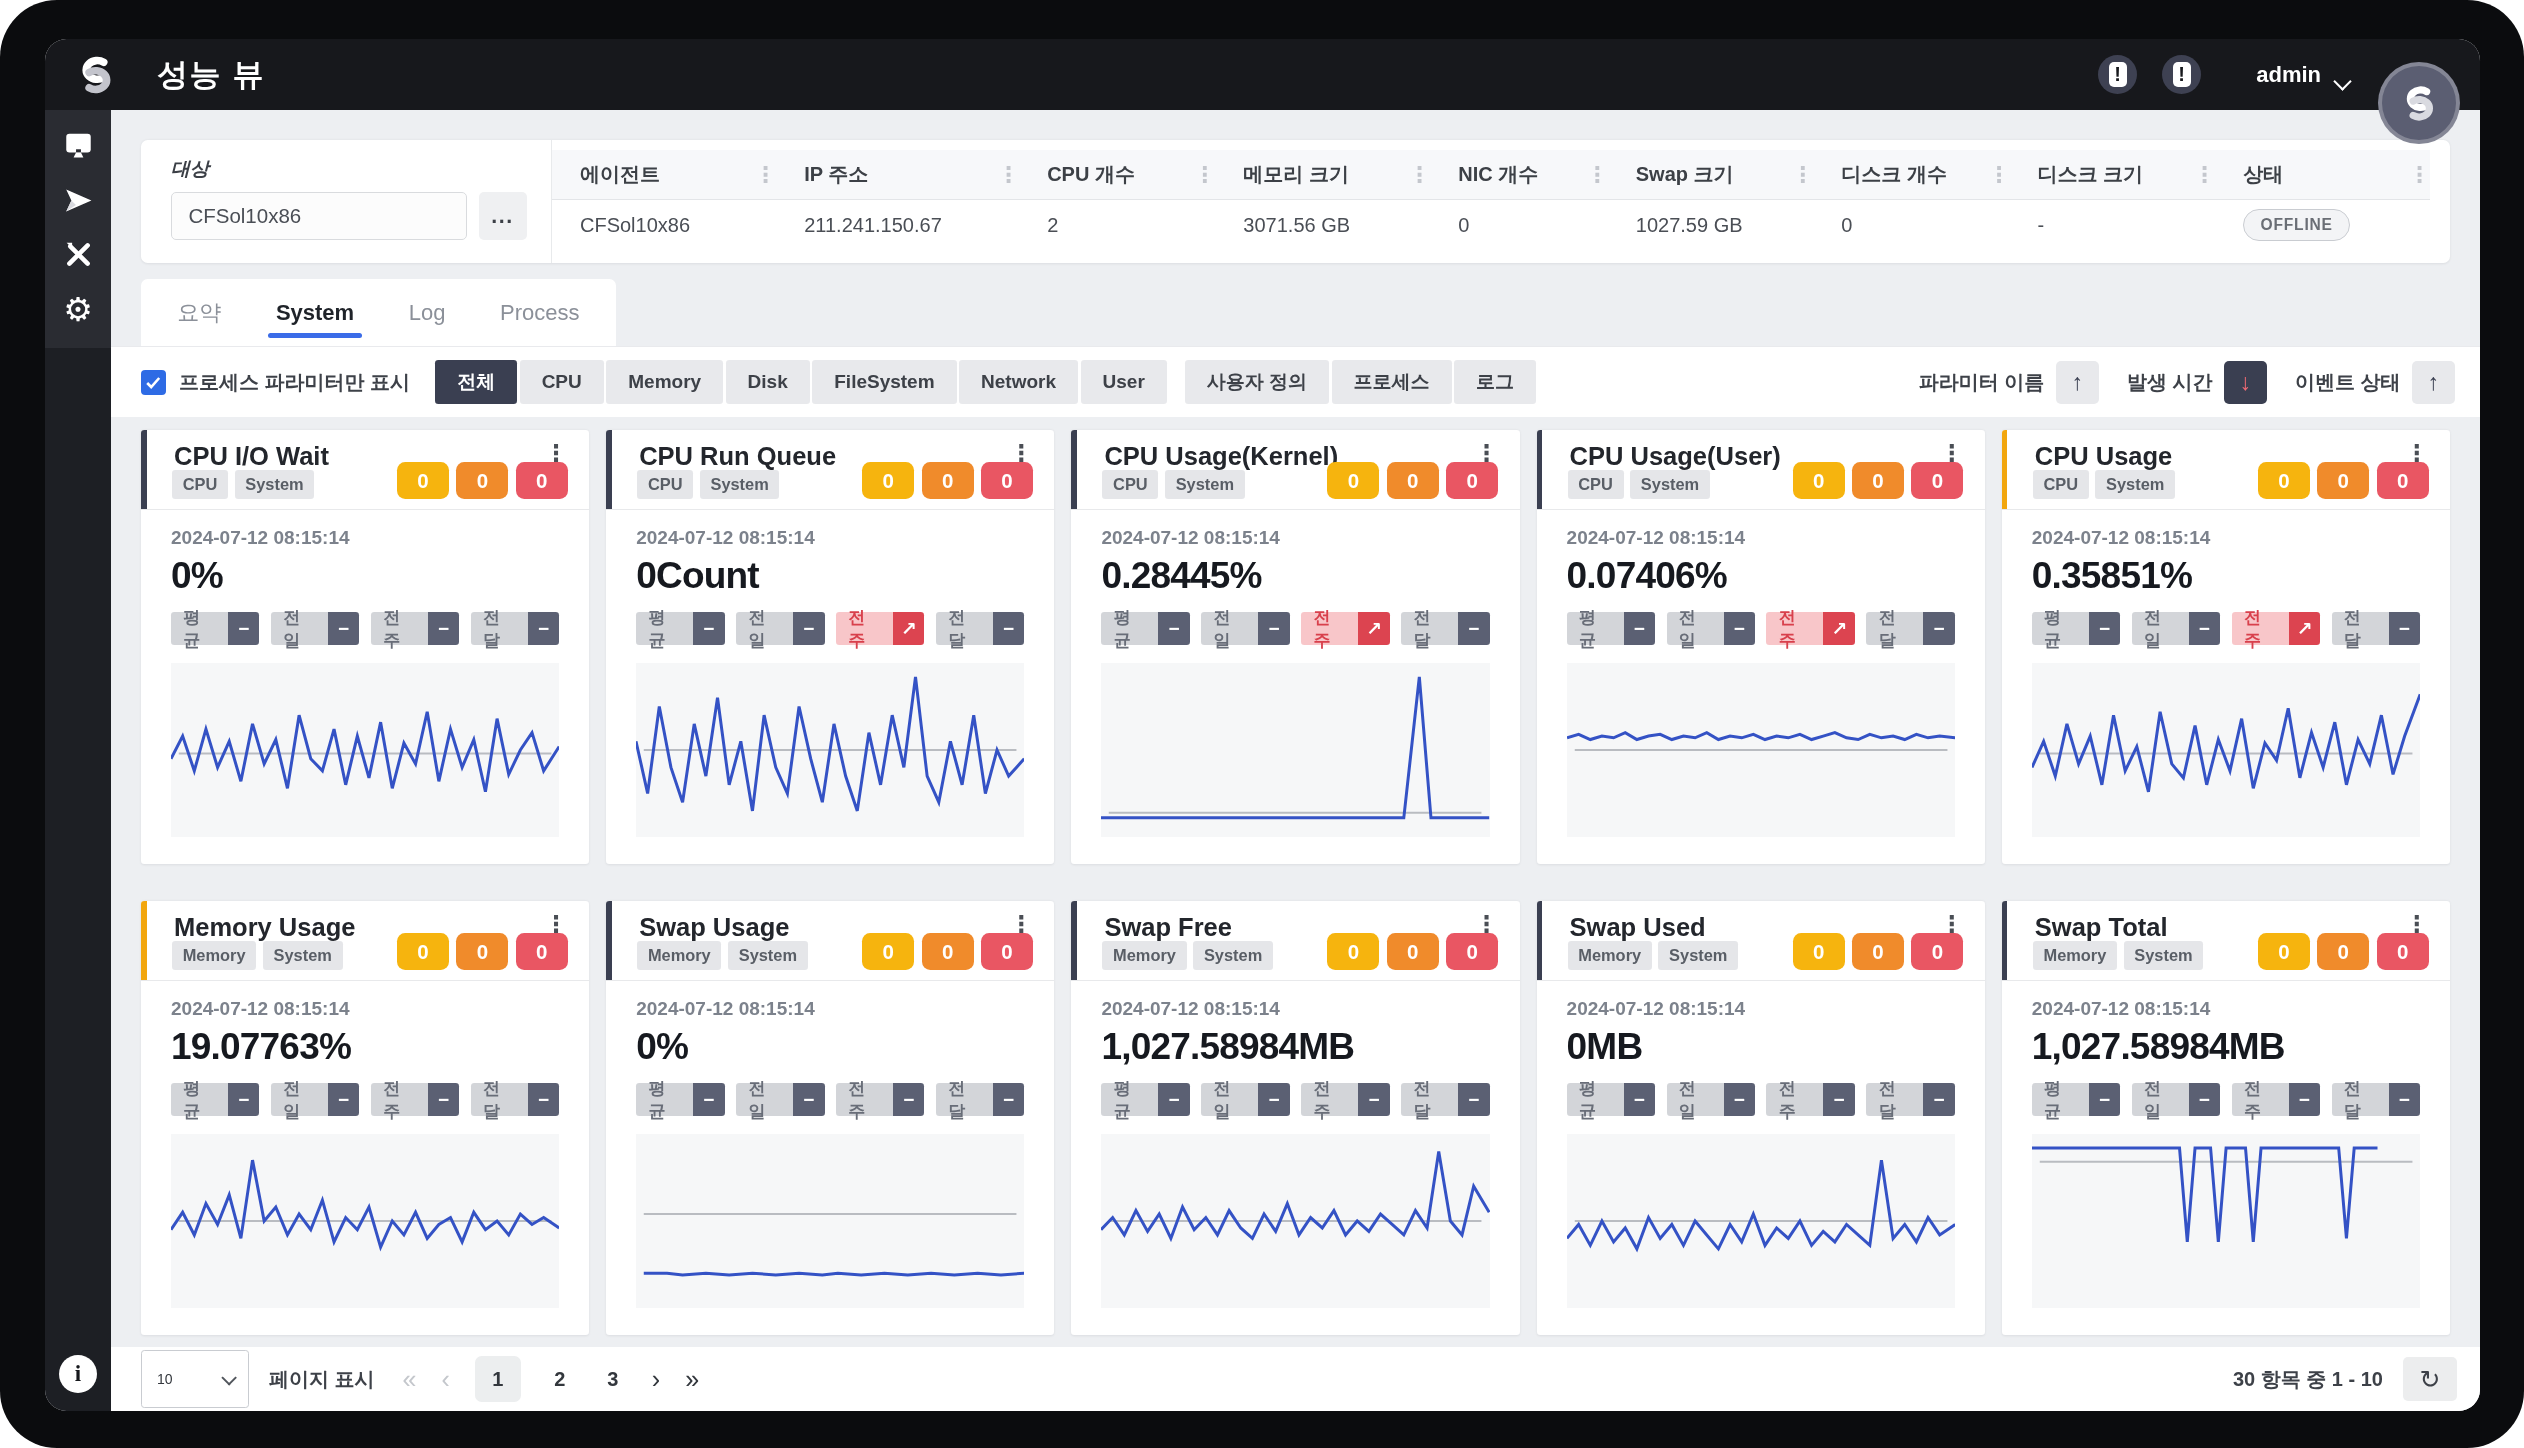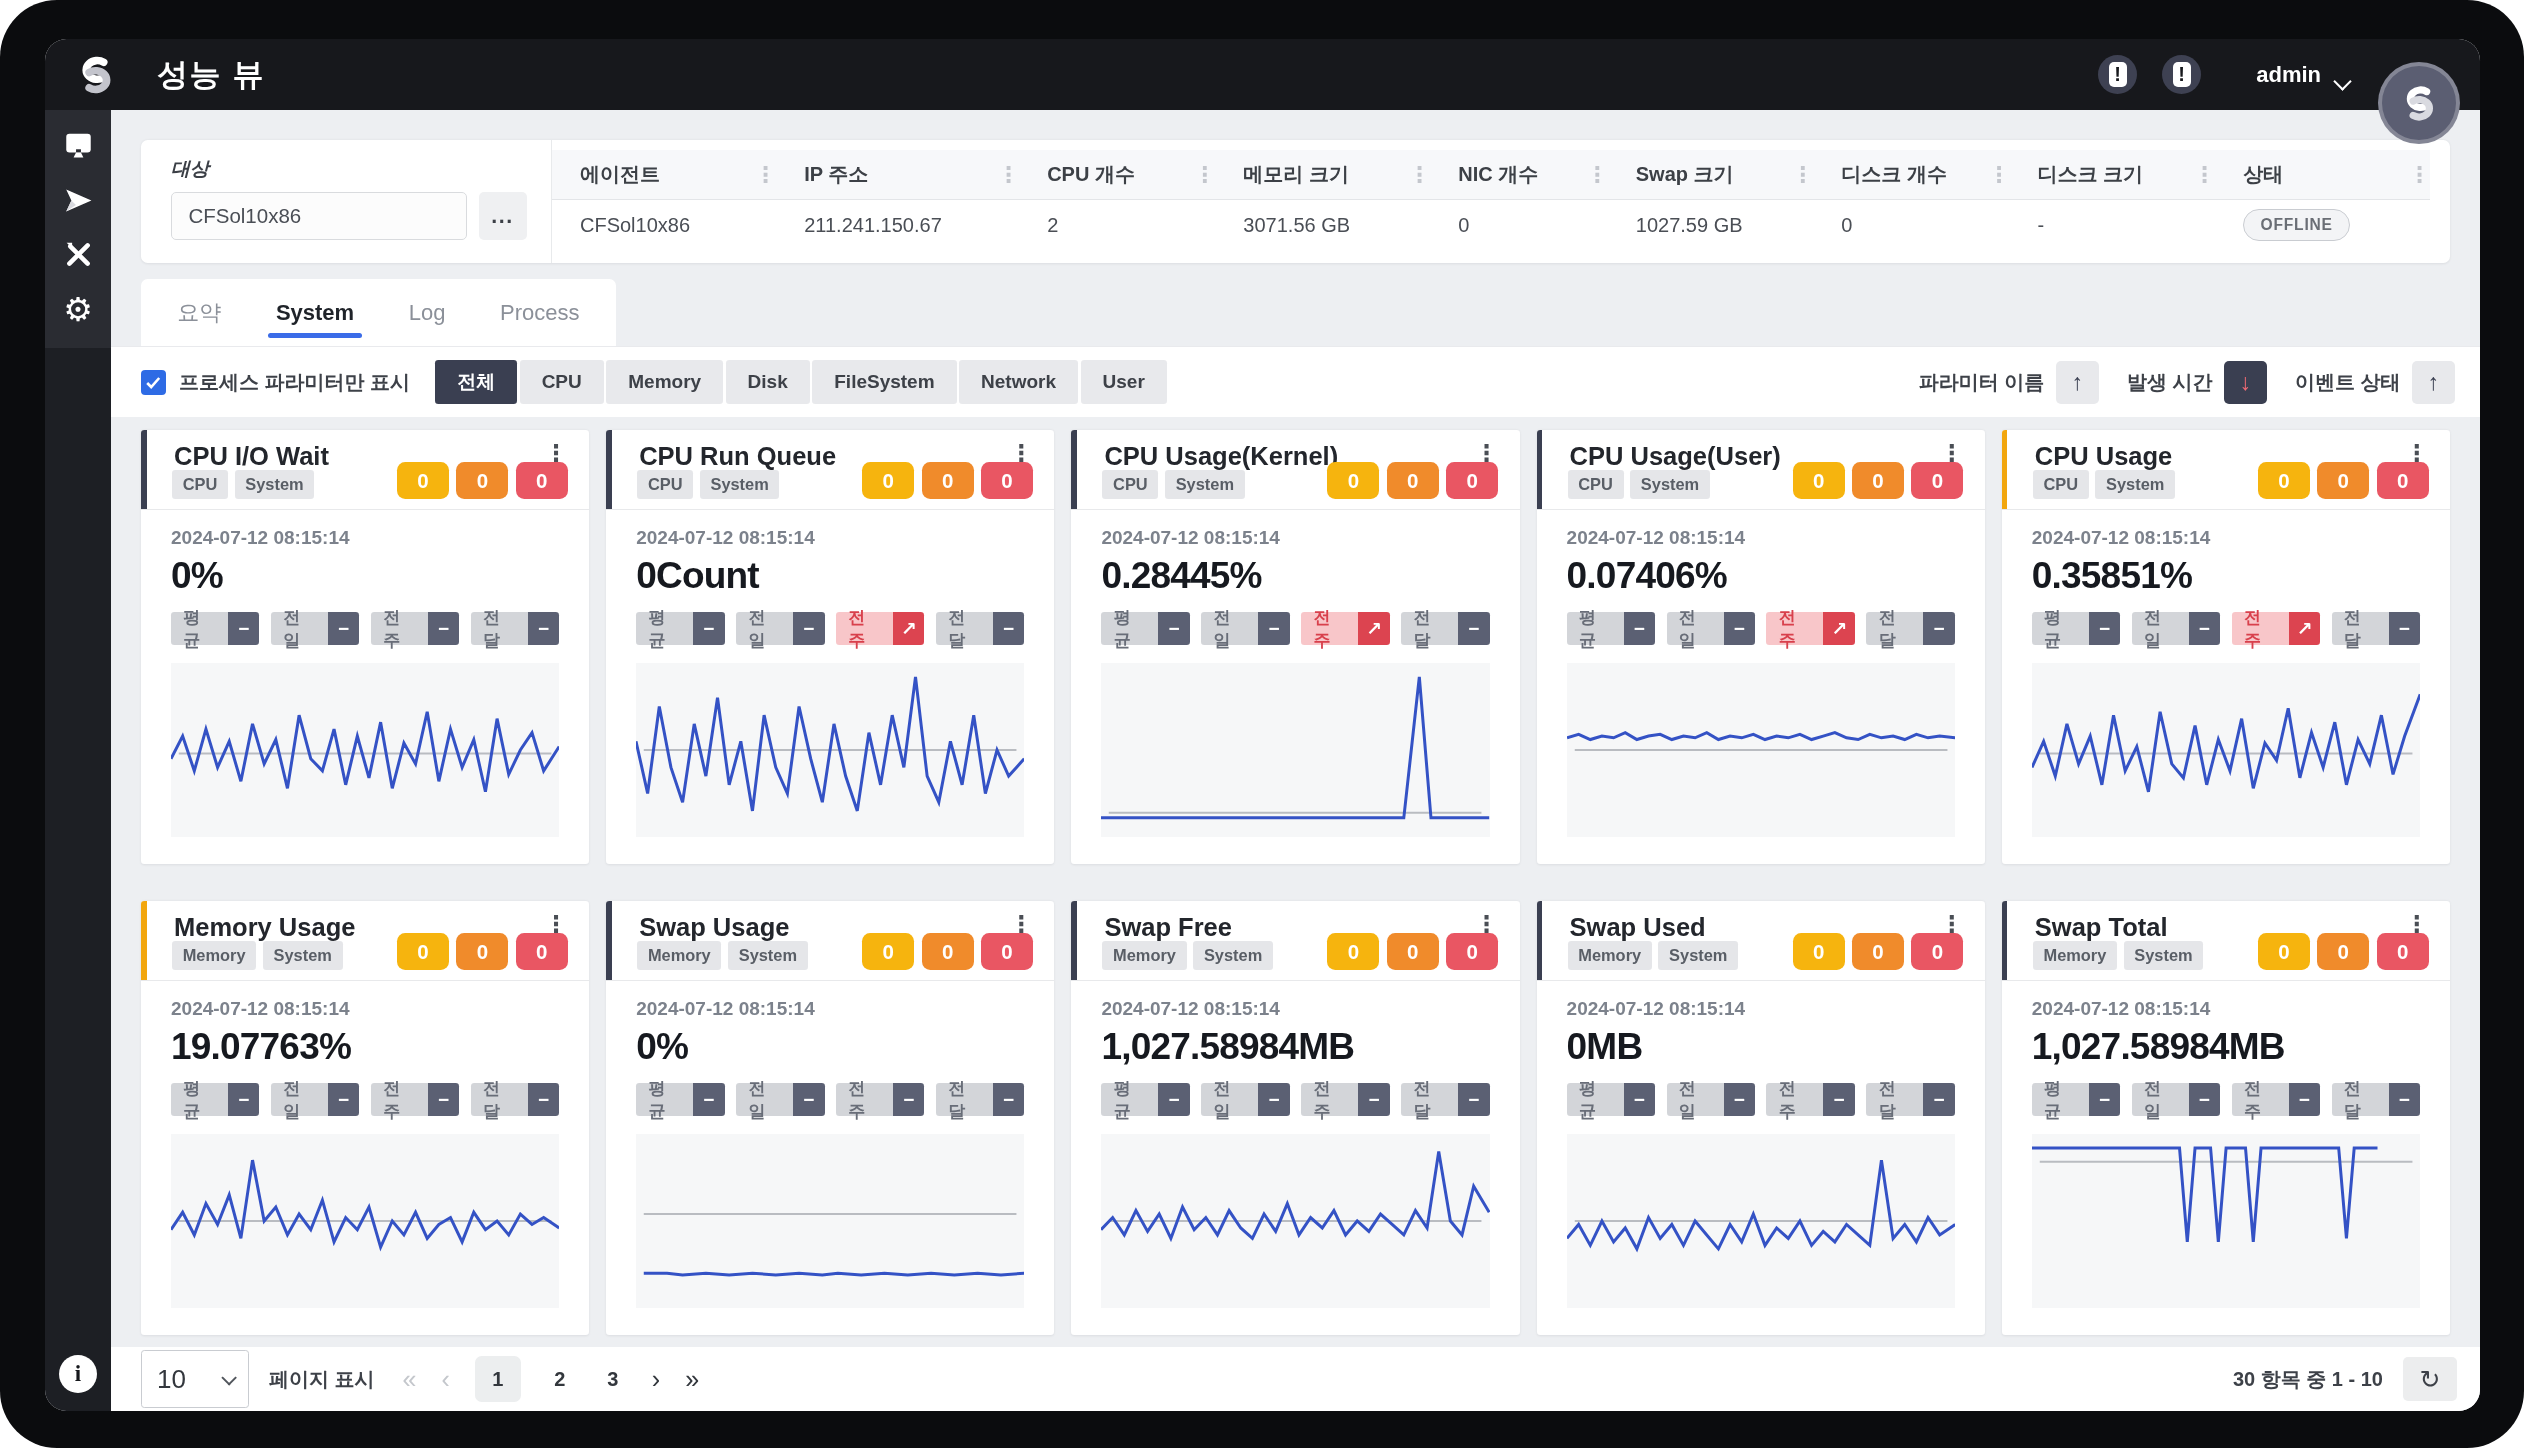--- a/index.html
+++ b/index.html
@@ -85,21 +85,21 @@
   .dsq { width:33px; background:#5b6073; color:#fff; font-size:19px; font-weight:800; display:flex; align-items:center; justify-content:center; border-radius:0 3.3px 3.3px 0; }
   .delta.up .dl { background:#f8c6c9; color:#d8404c; }
   .delta.up .dsq { background:#dc4450; }
   .chart { margin-top:18px; height:174px; background:#f6f7f8; }
   .chart svg { width:100%; height:100%; display:block; }
   .gridline { stroke:#b9bcc1; stroke-width:2; }
   .spark { fill:none; stroke:#3452c5; stroke-width:3; }
 
   
   .pager-bar { margin-top:auto; background:#fff; height:64px; display:flex; align-items:center; padding:0 23px 0 30px; }
-  .page-size { width:108px; height:58px; border:1.6px solid #c9ccd1; border-radius:3.3px; background:#fff; display:flex; align-items:center; padding:0 15px; font-size:26px; color:#33373d; cursor:pointer; }
+  .page-size { width:108px; height:58px; border:1.6px solid #c9ccd1; border-radius:3.3px; background:#fff; display:flex; align-items:center; padding:0 15px; font-size:14px; color:#33373d; cursor:pointer; }
   .page-size .chev2 { margin-left:auto; width:10.7px; height:10.7px; border-right:2.5px solid #51555c; border-bottom:2.5px solid #51555c; transform:rotate(45deg) translateY(-2.5px); }
   .pgs-label { font-size:20px; font-weight:700; color:#3d4148; margin-left:20px; white-space:nowrap; }
   .pager { display:flex; align-items:center; gap:25px; margin-left:28px; }
   .pnav { font-size:25px; color:#33373d; cursor:pointer; line-height:1; }
   .pnav.disabled { color:#c4c7cc; }
   .pnum { font-size:20px; font-weight:700; color:#33373d; cursor:pointer; min-width:28px; text-align:center; }
   .pnum.current { background:#eceeef; border-radius:6.6px; padding:11.5px 0; width:46px; }
   .pager-right { margin-left:auto; display:flex; align-items:center; gap:20px; }
   .pg-summary { font-size:20px; font-weight:700; color:#3d4148; white-space:nowrap; }
   .refresh-btn { width:54px; height:44px; background:#ecedee; border:none; border-radius:5px; font-size:25px; color:#3d4148; cursor:pointer; }
@@ -247,20 +247,25 @@
         <div id="filter-groups" style="display:flex;">
             <div class="btn-group">
               <button class="fbtn active">전체</button>
               <button class="fbtn">CPU</button>
               <button class="fbtn">Memory</button>
               <button class="fbtn">Disk</button>
               <button class="fbtn">FileSystem</button>
               <button class="fbtn">Network</button>
               <button class="fbtn">User</button>
             </div>
+            <div class="btn-group">
+              <button class="fbtn">사용자 정의</button>
+              <button class="fbtn">프로세스</button>
+              <button class="fbtn">로그</button>
+            </div>
           </div>
         <div class="sorts" id="sorts">
             <div class="sort">
               <span class="sort-label">파라미터 이름</span>
               <button class="sort-btn">↑</button>
             </div>
             <div class="sort">
               <span class="sort-label">발생 시간</span>
               <button class="sort-btn active">↓</button>
             </div>

